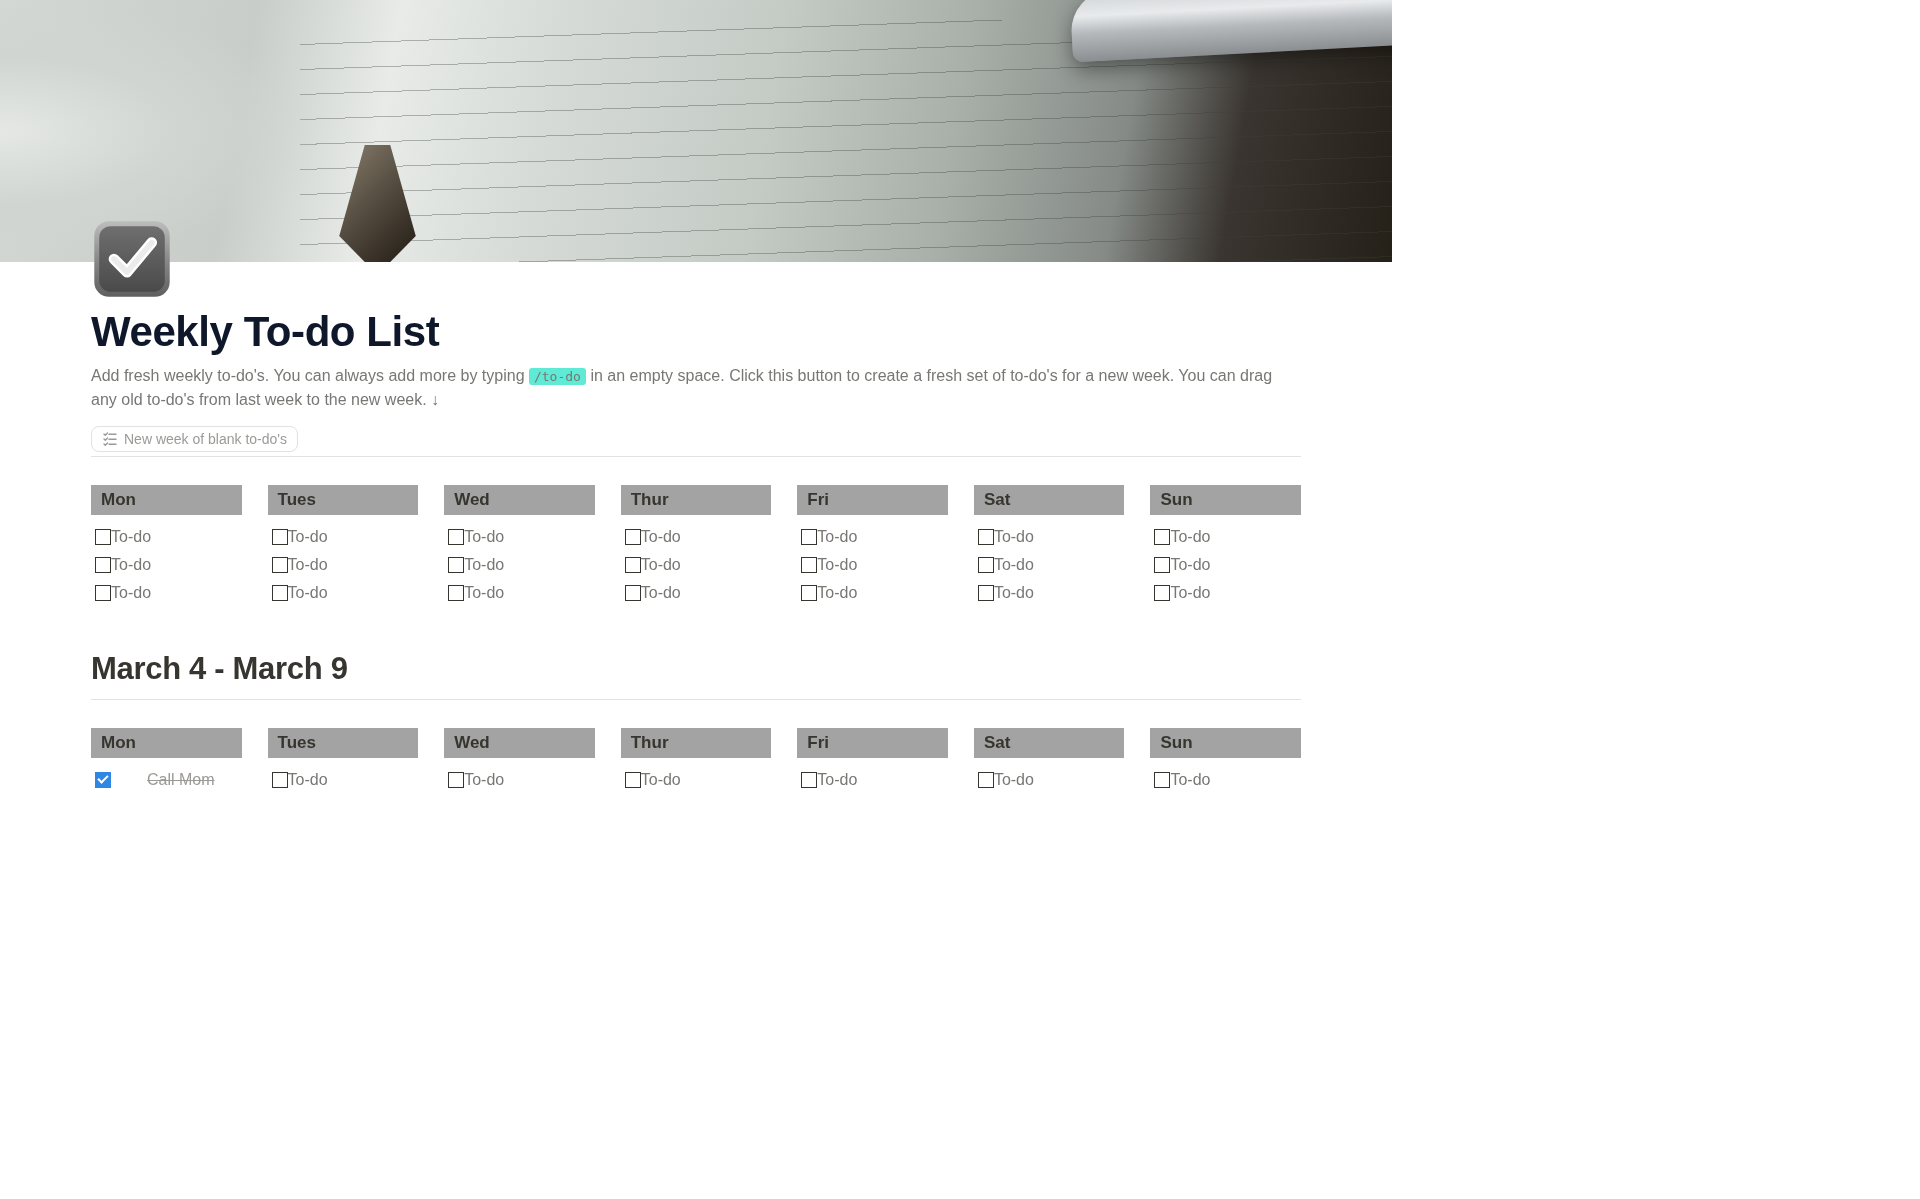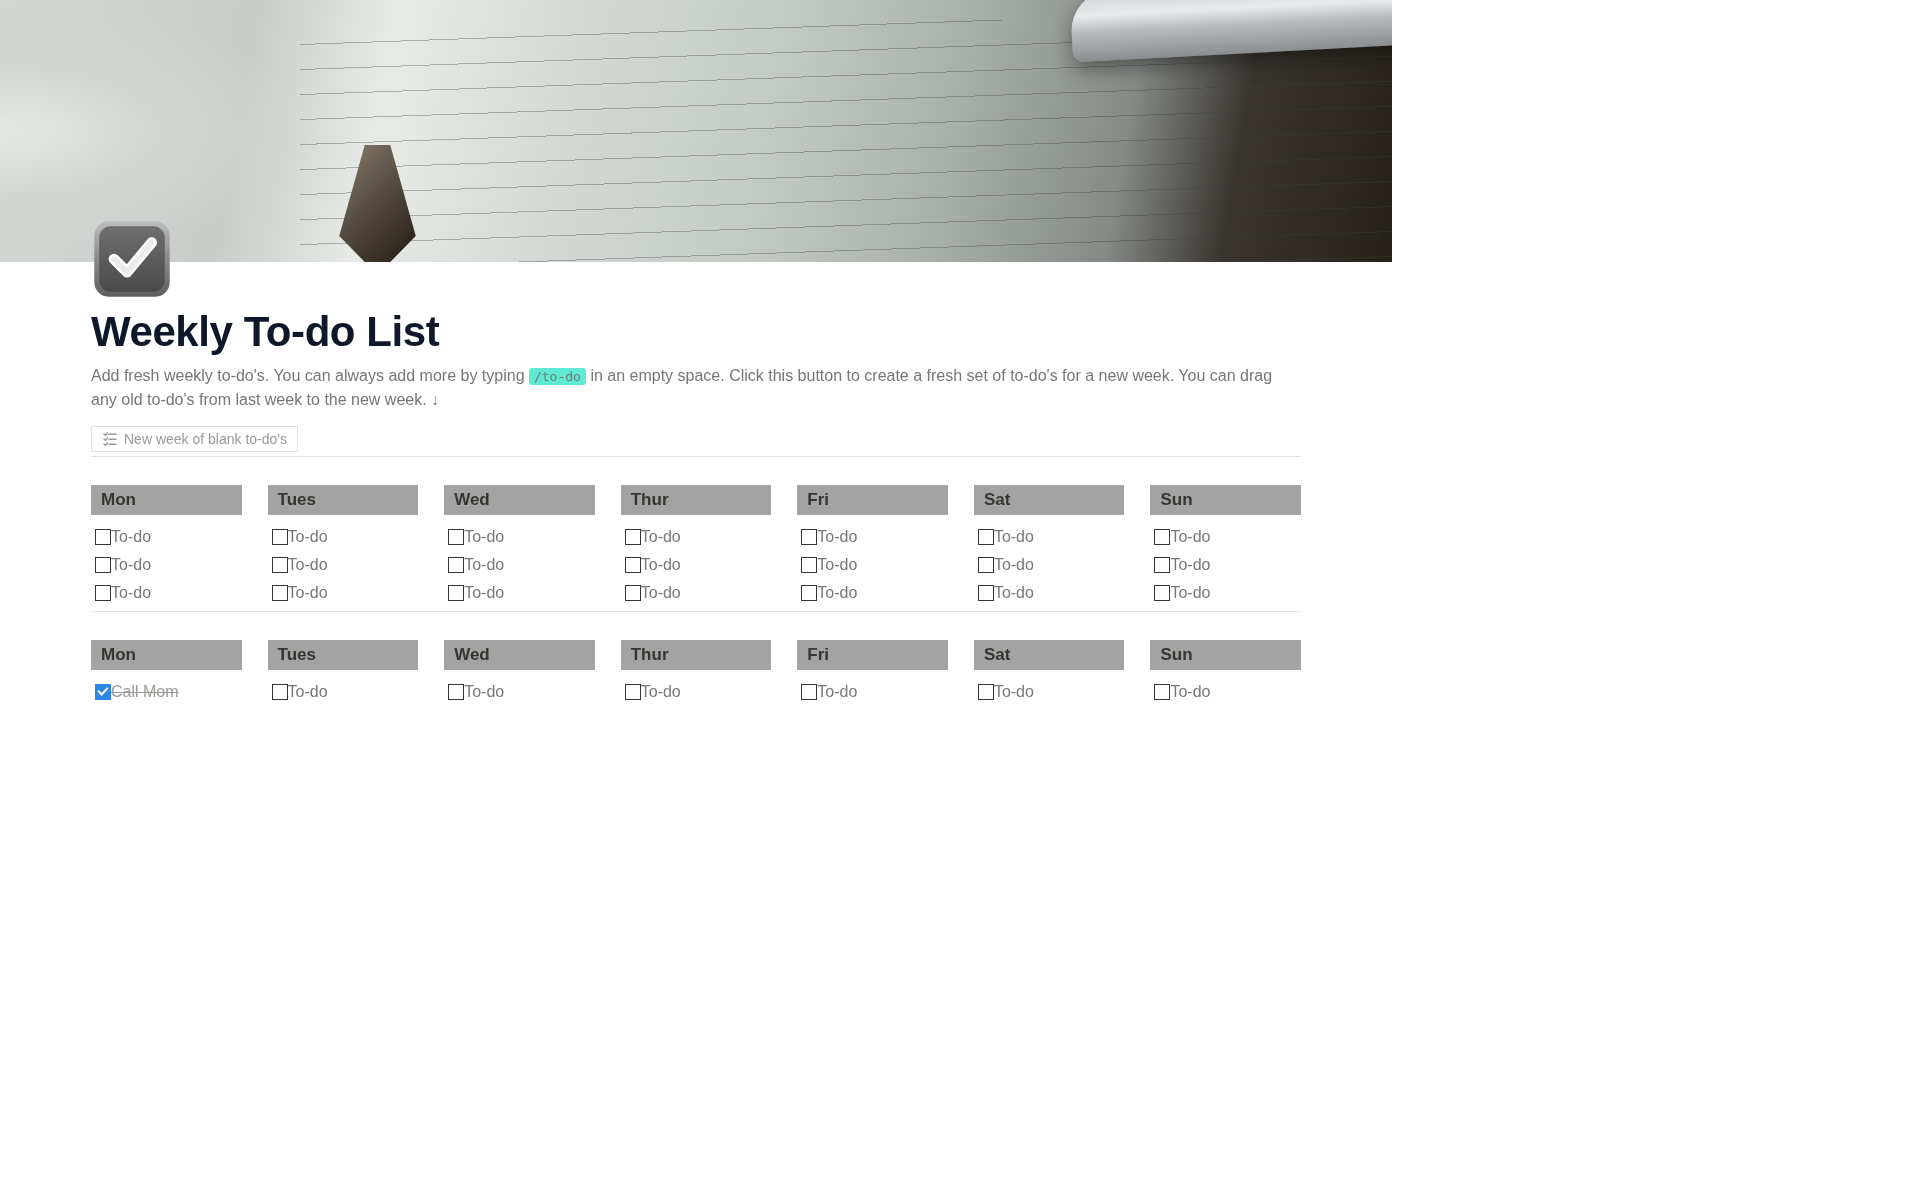--- a/index.html
+++ b/index.html
@@ -109,21 +109,21 @@
       border-radius: 3px;
     }
     .new-week-btn {
       display: inline-flex;
       align-items: center;
       gap: 6px;
       font-size: 14px;
       color: #9b9a97;
       border: 1px solid #e3e2e0;
       background: #fff;
-      border-radius: 0;
+      border-radius: 8px;
       padding: 4px 10px;
       cursor: pointer;
       margin-top: 4px;
     }
     .new-week-btn svg {
       width: 16px;
       height: 16px;
     }
     h2.section-heading {
       font-size: 31px;
@@ -188,20 +188,21 @@
       border-width: 0 2px 2px 0;
       transform: rotate(45deg);
     }
     .todo-text {
       color: #787774;
       cursor: text;
     }
     .todo-text.done {
       color: #9b9a97;
       text-decoration: line-through;
+      margin-left: 36px;
     }
   </style>
 </head>
 <body>
 
 <div class="cover">
   <div class="pen"></div>
   <div class="pentip"></div>
 </div>
 
@@ -347,20 +348,21 @@
           <div class="todo-row">
             <span class="checkbox"></span>
             <span class="todo-text">To-do</span>
           </div>
           <div class="todo-row">
             <span class="checkbox"></span>
             <span class="todo-text">To-do</span>
           </div>
         </div>
       </div>
+      <h2 class="section-heading dark">March 4 - March 9</h2>
       <hr class="divider">
       <div class="week-grid">
         <div class="day-col">
           <div class="day-header">Mon</div>
           <div class="todo-row">
             <span class="checkbox checked"></span>
             <span class="todo-text done">Call Mom</span>
           </div>
         </div>
         <div class="day-col">

